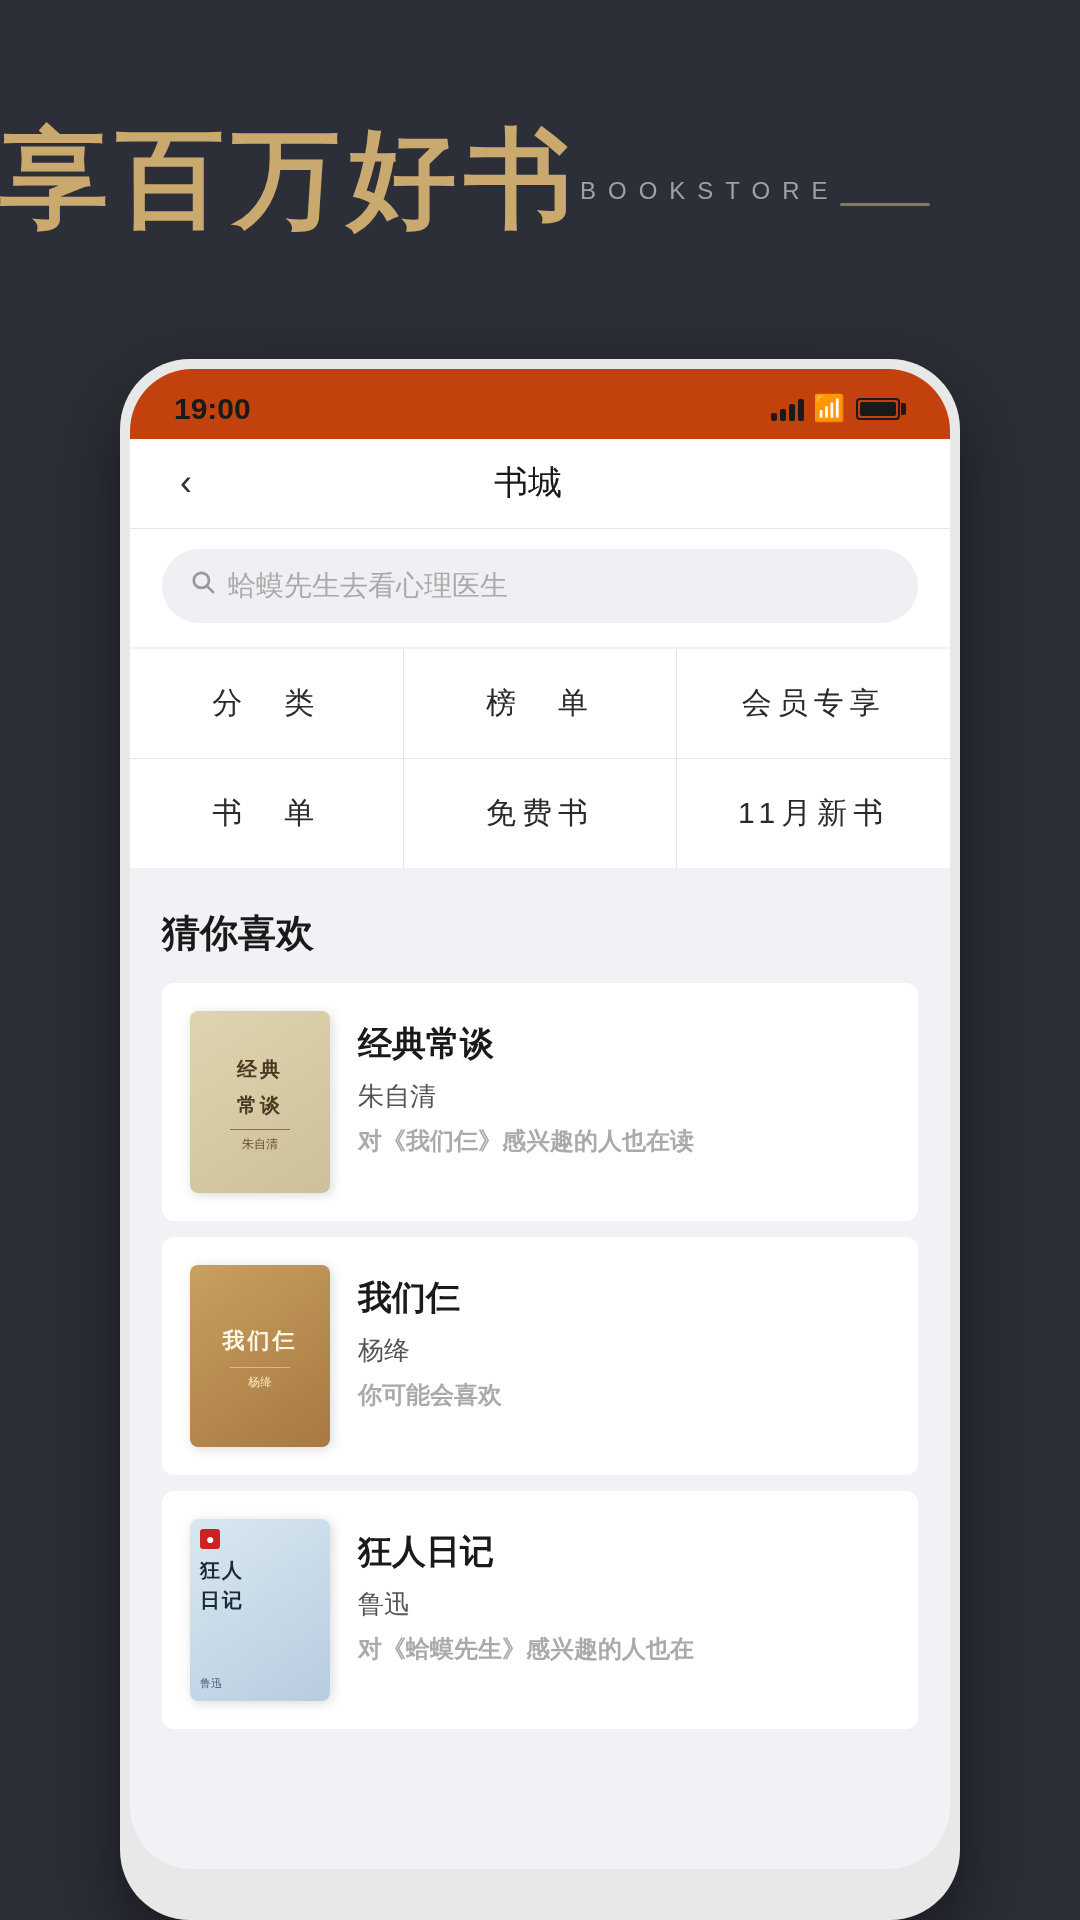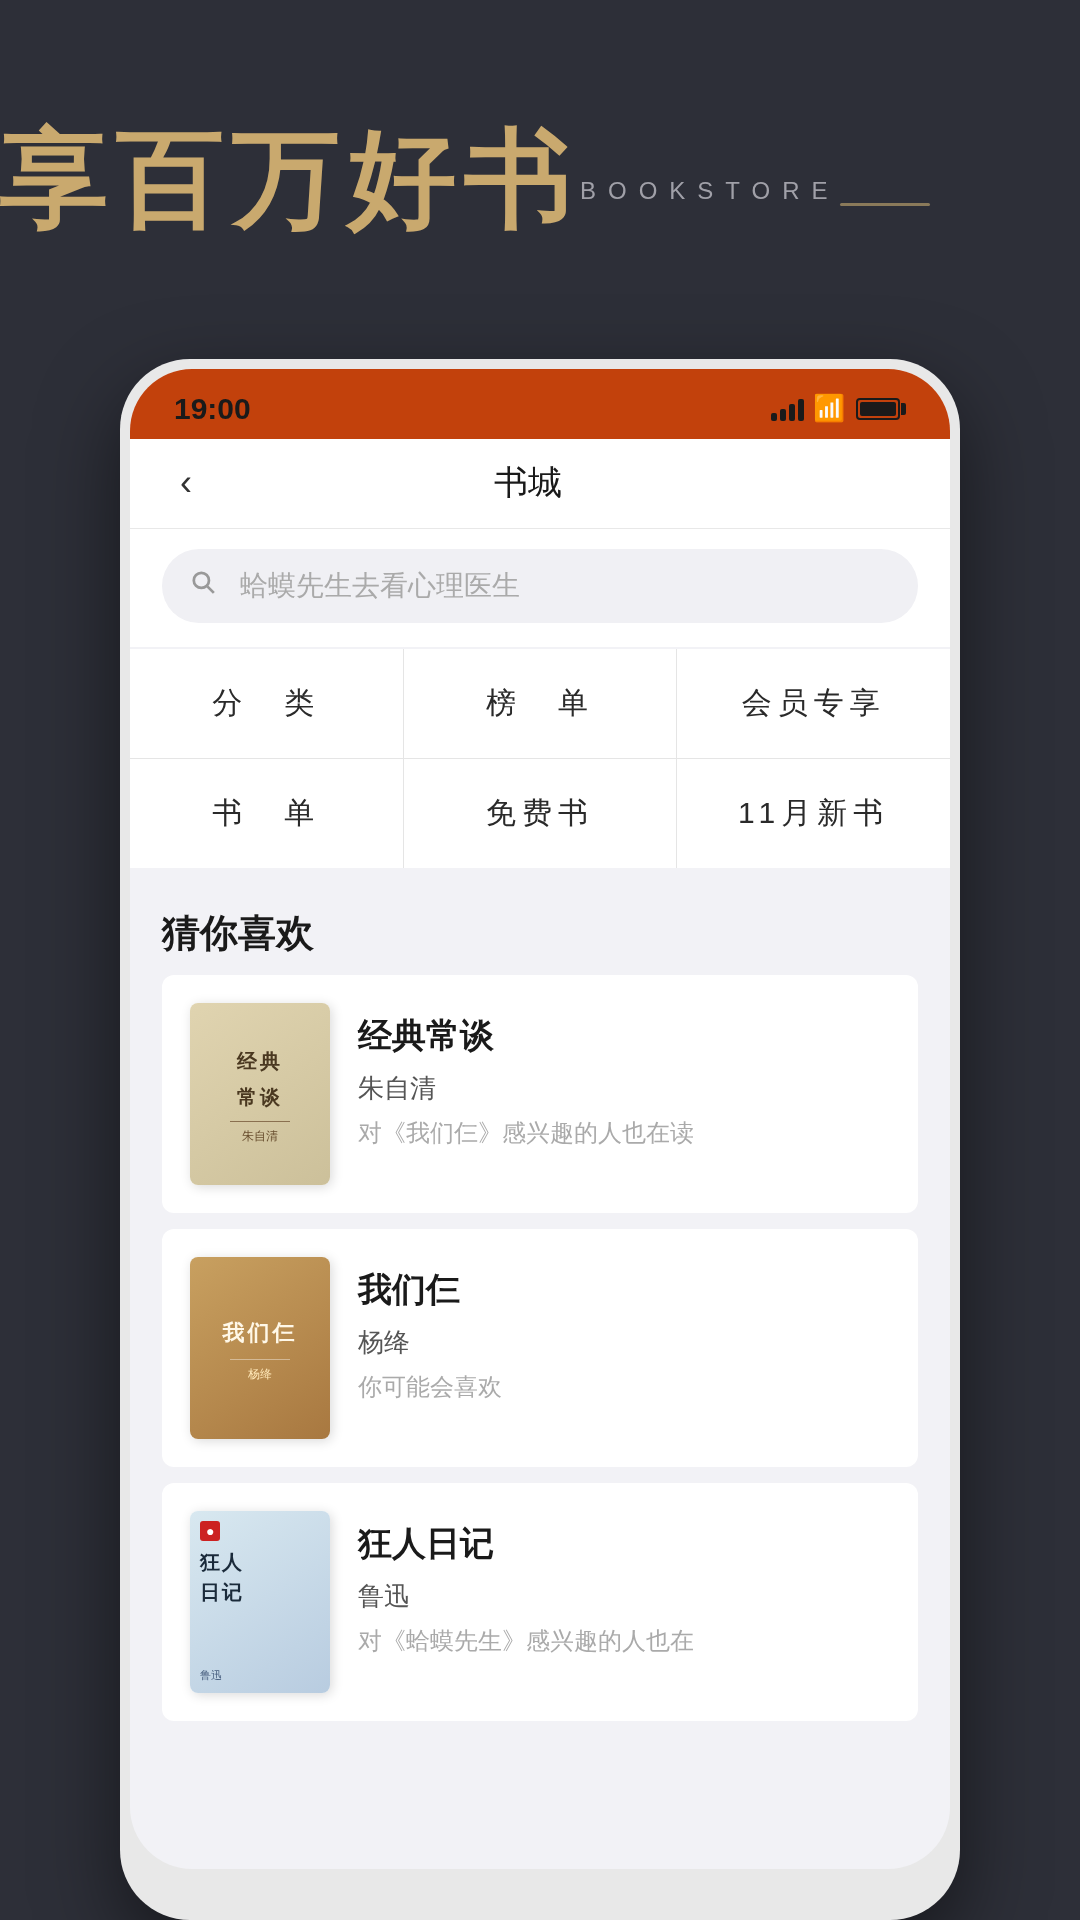--- a/index.html
+++ b/index.html
@@ -172,21 +172,21 @@
       background: #fff;
       padding: 20px 32px 24px;
     }
 
     .search-bar {
       background: #f0f0f4;
       border-radius: 50px;
       display: flex;
       align-items: center;
       padding: 18px 28px;
-      gap: 24px;
+      gap: 12px;
     }
 
     .search-icon-wrap {
       color: #999;
       font-size: 26px;
     }
 
     .search-placeholder {
       font-size: 28px;
       color: #aaa;
@@ -228,21 +228,21 @@
     .recommend-section {
       background: #f2f2f6;
       padding: 40px 32px 0;
       flex: 1;
     }
 
     .section-title {
       font-size: 38px;
       font-weight: 700;
       color: #1a1a1a;
-      margin-bottom: 16px;
+      margin-bottom: 24px;
     }
 
     
     .book-list {
       display: flex;
       flex-direction: column;
     }
 
     .book-item {
       background: #fff;
@@ -283,20 +283,21 @@
     .book-author {
       font-size: 26px;
       color: #555;
       margin-bottom: 10px;
     }
 
     .book-desc {
       font-size: 24px;
       color: #aaa;
       line-height: 1.4;
+      font-weight: bold;
     }
 
     
     .cover1-inner {
       display: flex;
       flex-direction: column;
       align-items: center;
       justify-content: center;
       width: 100%;
       height: 100%;

